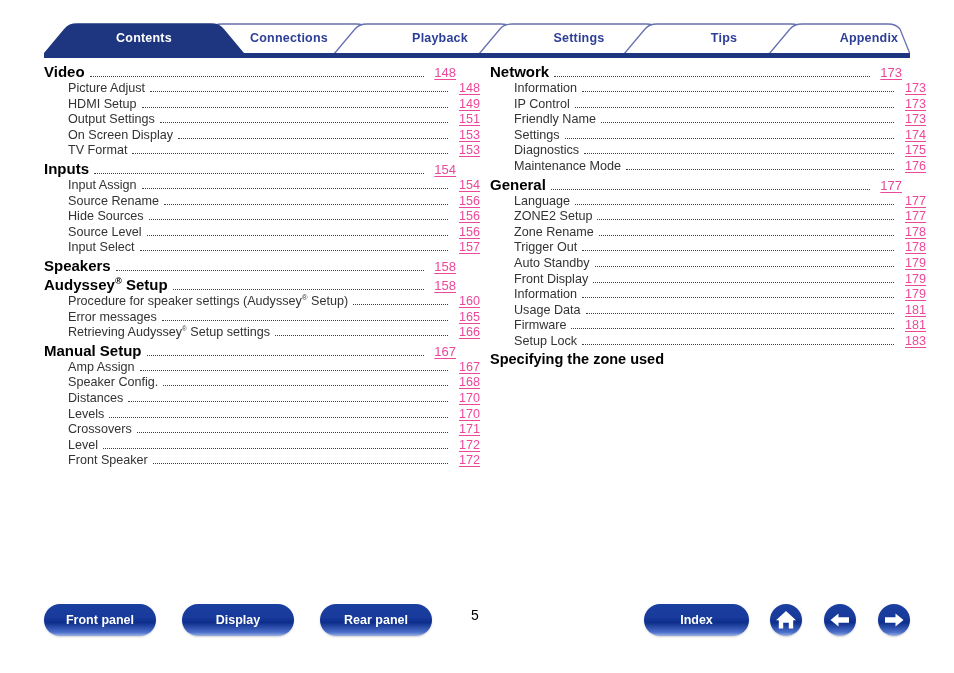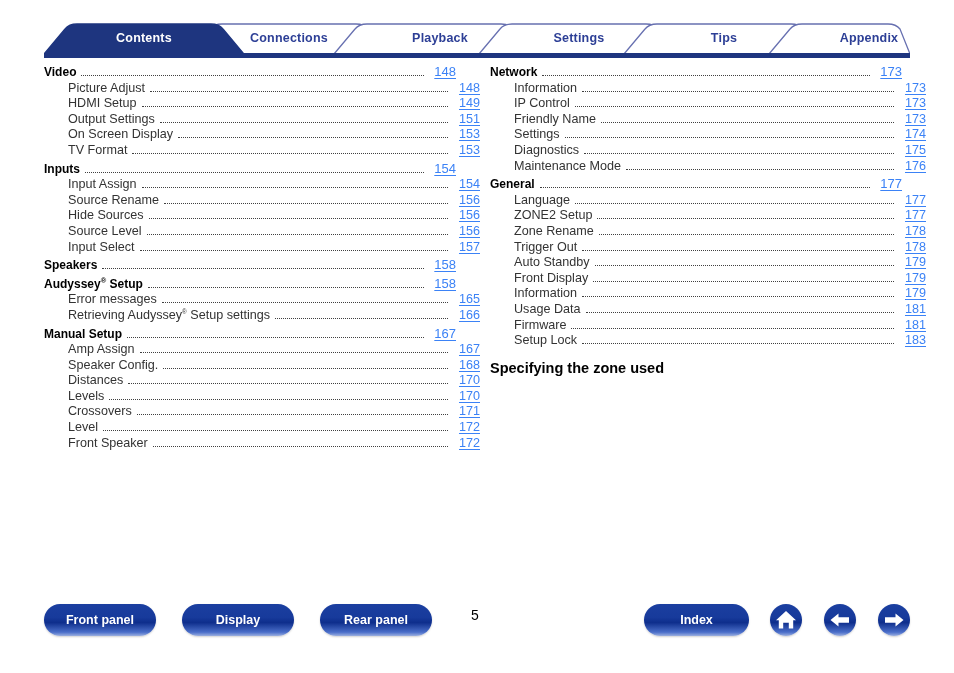--- a/index.html
+++ b/index.html
@@ -84,53 +84,53 @@
     right: 0;
     bottom: 0;
     border-bottom: 1.4px dotted #404040;
   }
   .entry .pg {
     flex: 0 0 auto;
     width: 30px;
     text-align: right;
     text-decoration: underline;
     text-underline-offset: 1.5px;
-    color: #3b82f6;
+    color: #ec4899;
     cursor: pointer;
   }
 
   
   .entry.lvl1 {
     margin-top: 2px;
     padding-left: 0;
   }
   .entry.lvl1 .title {
     font-weight: bold;
-    font-size: 12px;
+    font-size: 15px;
     color: #000000;
   }
   .entry.lvl1 .pg { font-size: 13px; }
   .entry.lvl1 .leader { margin-bottom: 4px; }
 
   
   .entry.lvl2 {
     padding-left: 24px;
   }
   .entry.lvl2 .title {
     font-size: 12.6px;
     color: #333333;
     font-weight: normal;
   }
   .entry.lvl2 .pg { font-size: 12.6px; }
 
   
   .entry.twoline {
     display: block;
     white-space: normal;
-    margin-top: 12px;
+    margin-top: 2px;
   }
   .entry.twoline .line1 {
     font-weight: bold;
     font-size: 14.5px;
     display: block;
   }
   .entry.twoline .row2 {
     display: flex;
     align-items: baseline;
     width: 100%;
@@ -288,20 +288,25 @@
       </div>
       <div class="entry lvl1">
         <span class="title">Speakers</span>
         <span class="leader"></span>
         <span class="pg">158</span>
       </div>
       <div class="entry lvl1">
         <span class="title">Audyssey<sup class="reg">®</sup> Setup</span>
         <span class="leader"></span>
         <span class="pg">158</span>
+      </div>
+      <div class="entry lvl2">
+        <span class="title">Procedure for speaker settings (Audyssey<sup class="reg">®</sup> Setup)</span>
+        <span class="leader"></span>
+        <span class="pg">160</span>
       </div>
       <div class="entry lvl2">
         <span class="title">Error messages</span>
         <span class="leader"></span>
         <span class="pg">165</span>
       </div>
       <div class="entry lvl2">
         <span class="title">Retrieving Audyssey<sup class="reg-sm">®</sup> Setup settings</span>
         <span class="leader"></span>
         <span class="pg">166</span>

